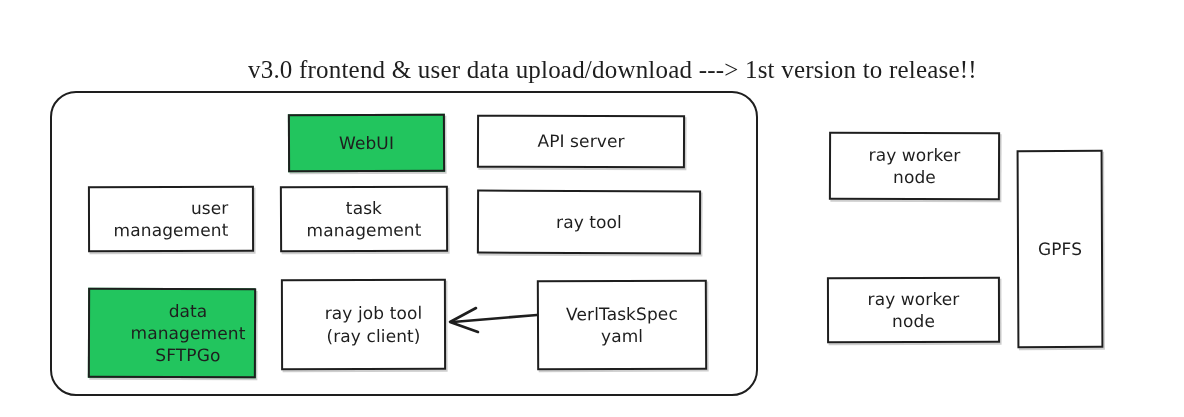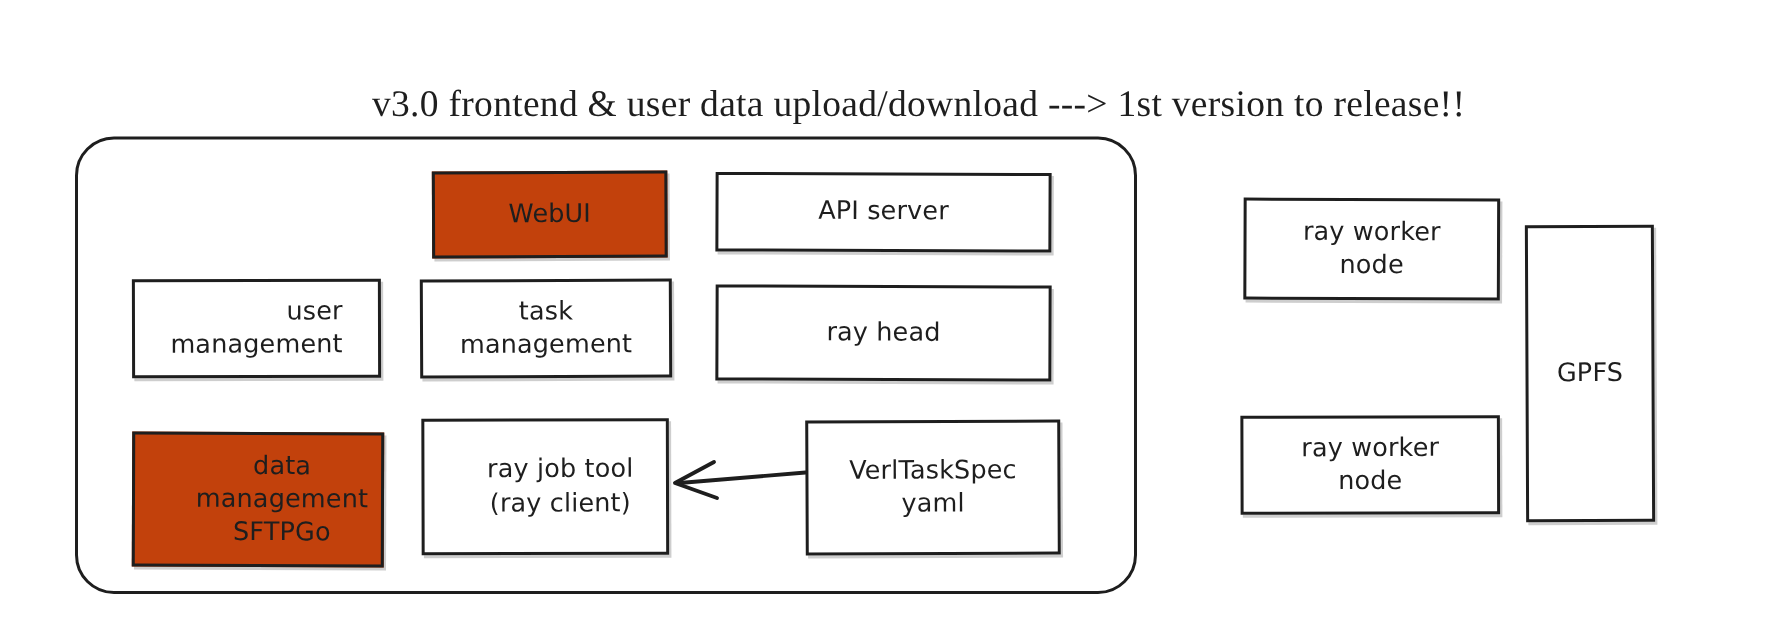--- a/index.html
+++ b/index.html
@@ -58,21 +58,21 @@
     line-height: 1.30;
     letter-spacing: 0.1px;
     box-shadow: 1.5px 2px 0 rgba(30,30,30,0.22);
   }
   .node .node-label {
     display: block;
     white-space: pre-line;
     padding: 0 4px;
   }
   .node.accent {
-    background: #c2410c;
+    background: #22c55e;
   }
 
   
   .tilt-a { transform: rotate(-0.25deg); }
   .tilt-b { transform: rotate(0.2deg); }
   .tilt-c { transform: rotate(-0.15deg); }
 
   
   .arrow-layer {
     position: absolute;
@@ -89,36 +89,36 @@
 <div id="canvas">
 
   <div class="diagram-title">v3.0 frontend &amp; user data upload/download ---&gt; 1st version to release!!</div>
 
   <div class="group-frame" style="left:50px; top:91px; width:708px; height:305px;"></div>
 
   <div class="node accent tilt-a" style="left:288px; top:114px; width:157px; height:58px;">
     <span class="node-label">WebUI</span>
   </div>
 
-  <div class="node tilt-b" style="left:477px; top:115px; width:224px; height:53px;">
+  <div class="node tilt-b" style="left:477px; top:115px; width:208px; height:53px;">
     <span class="node-label">API server</span>
   </div>
 
   <div class="node tilt-c" style="left:88px; top:186px; width:166px; height:66px;text-align:right;">
     <span class="node-label">user
 management</span>
   </div>
 
   <div class="node tilt-a" style="left:280px; top:186px; width:168px; height:66px;">
     <span class="node-label">task
 management</span>
   </div>
 
   <div class="node tilt-b" style="left:477px; top:190px; width:224px; height:64px;">
-    <span class="node-label">ray head</span>
+    <span class="node-label">ray tool</span>
   </div>
 
   <div class="node accent tilt-b" style="left:88px; top:288px; width:168px; height:90px;padding-left:32px;">
     <span class="node-label">data
 management
 SFTPGo</span>
   </div>
 
   <div class="node tilt-c" style="left:281px; top:279px; width:165px; height:91px;padding-left:20px;">
     <span class="node-label">ray job tool

